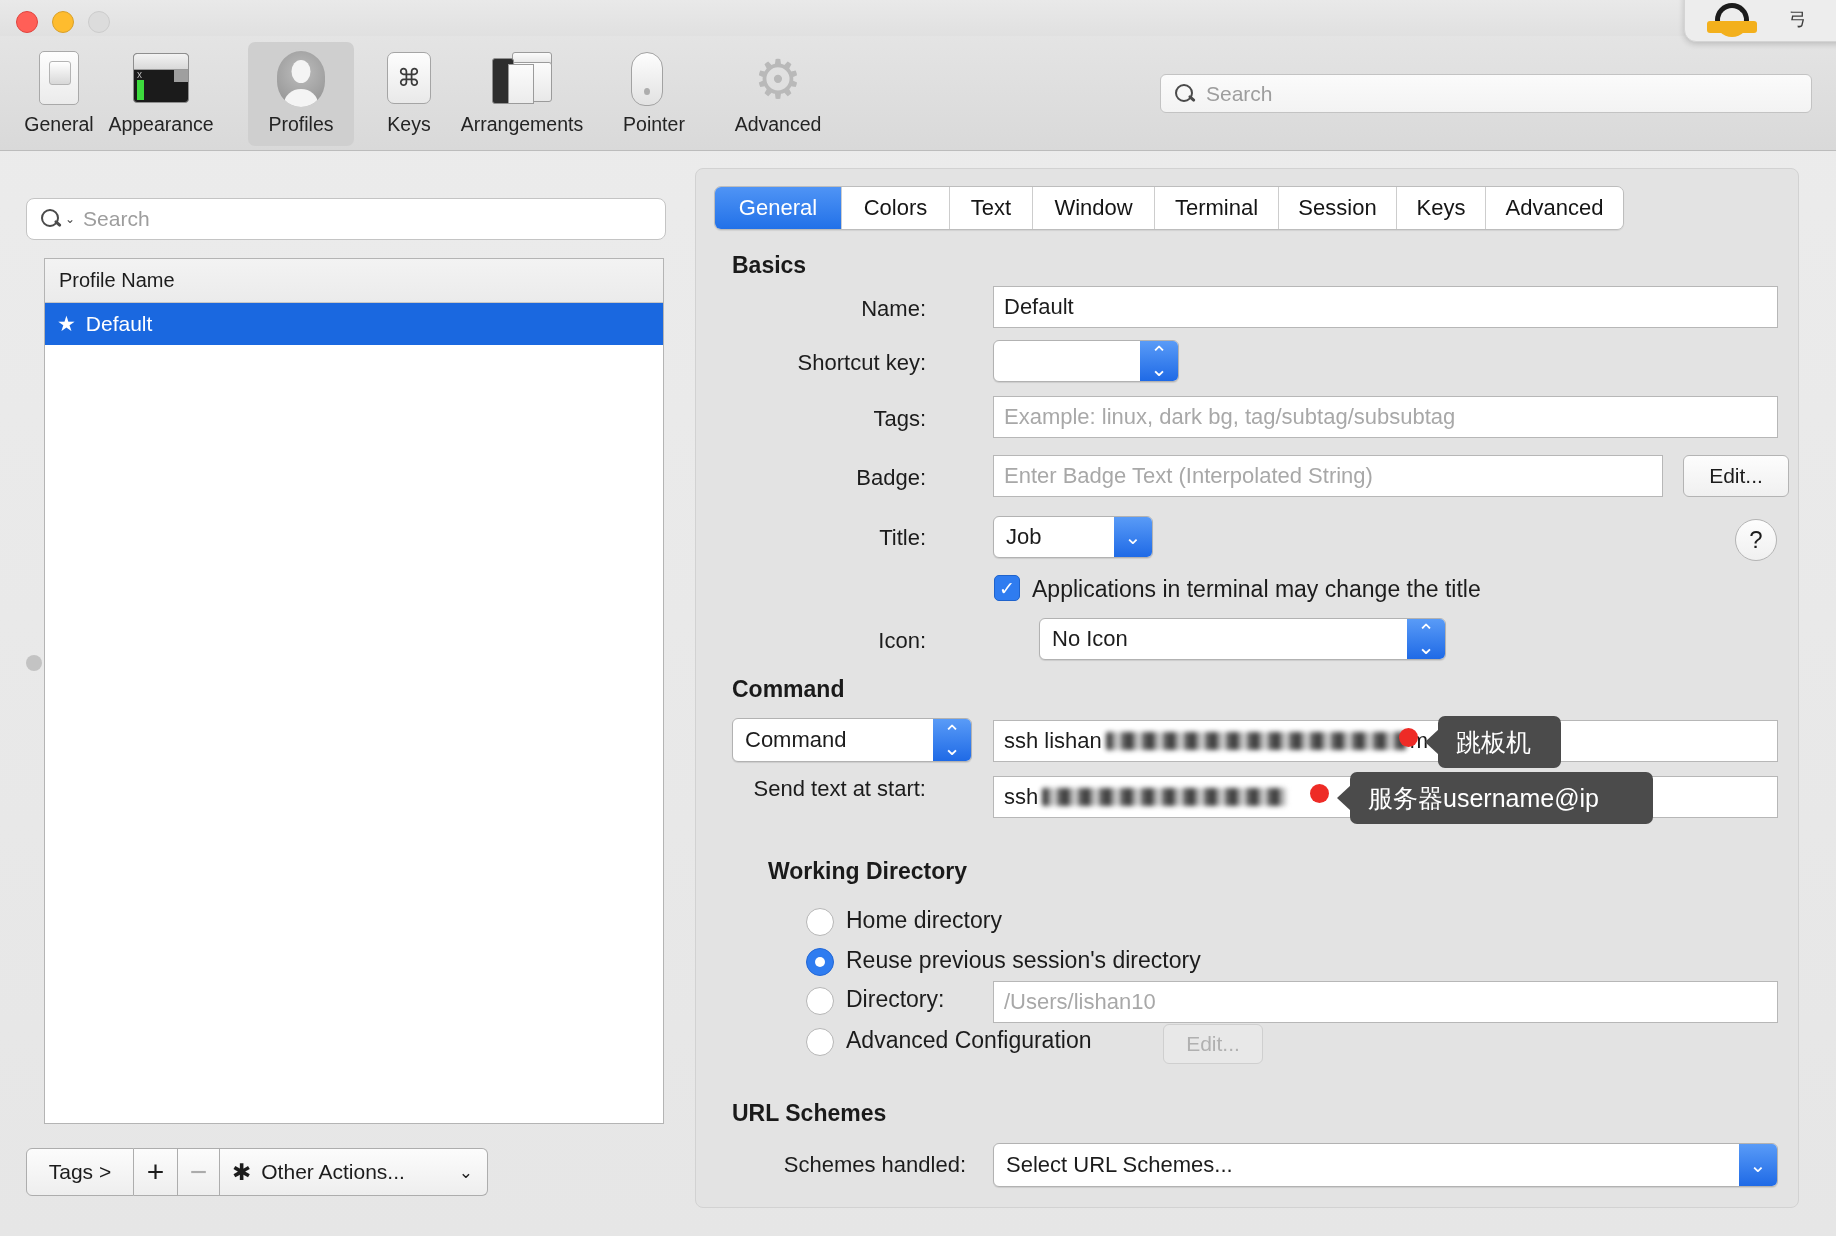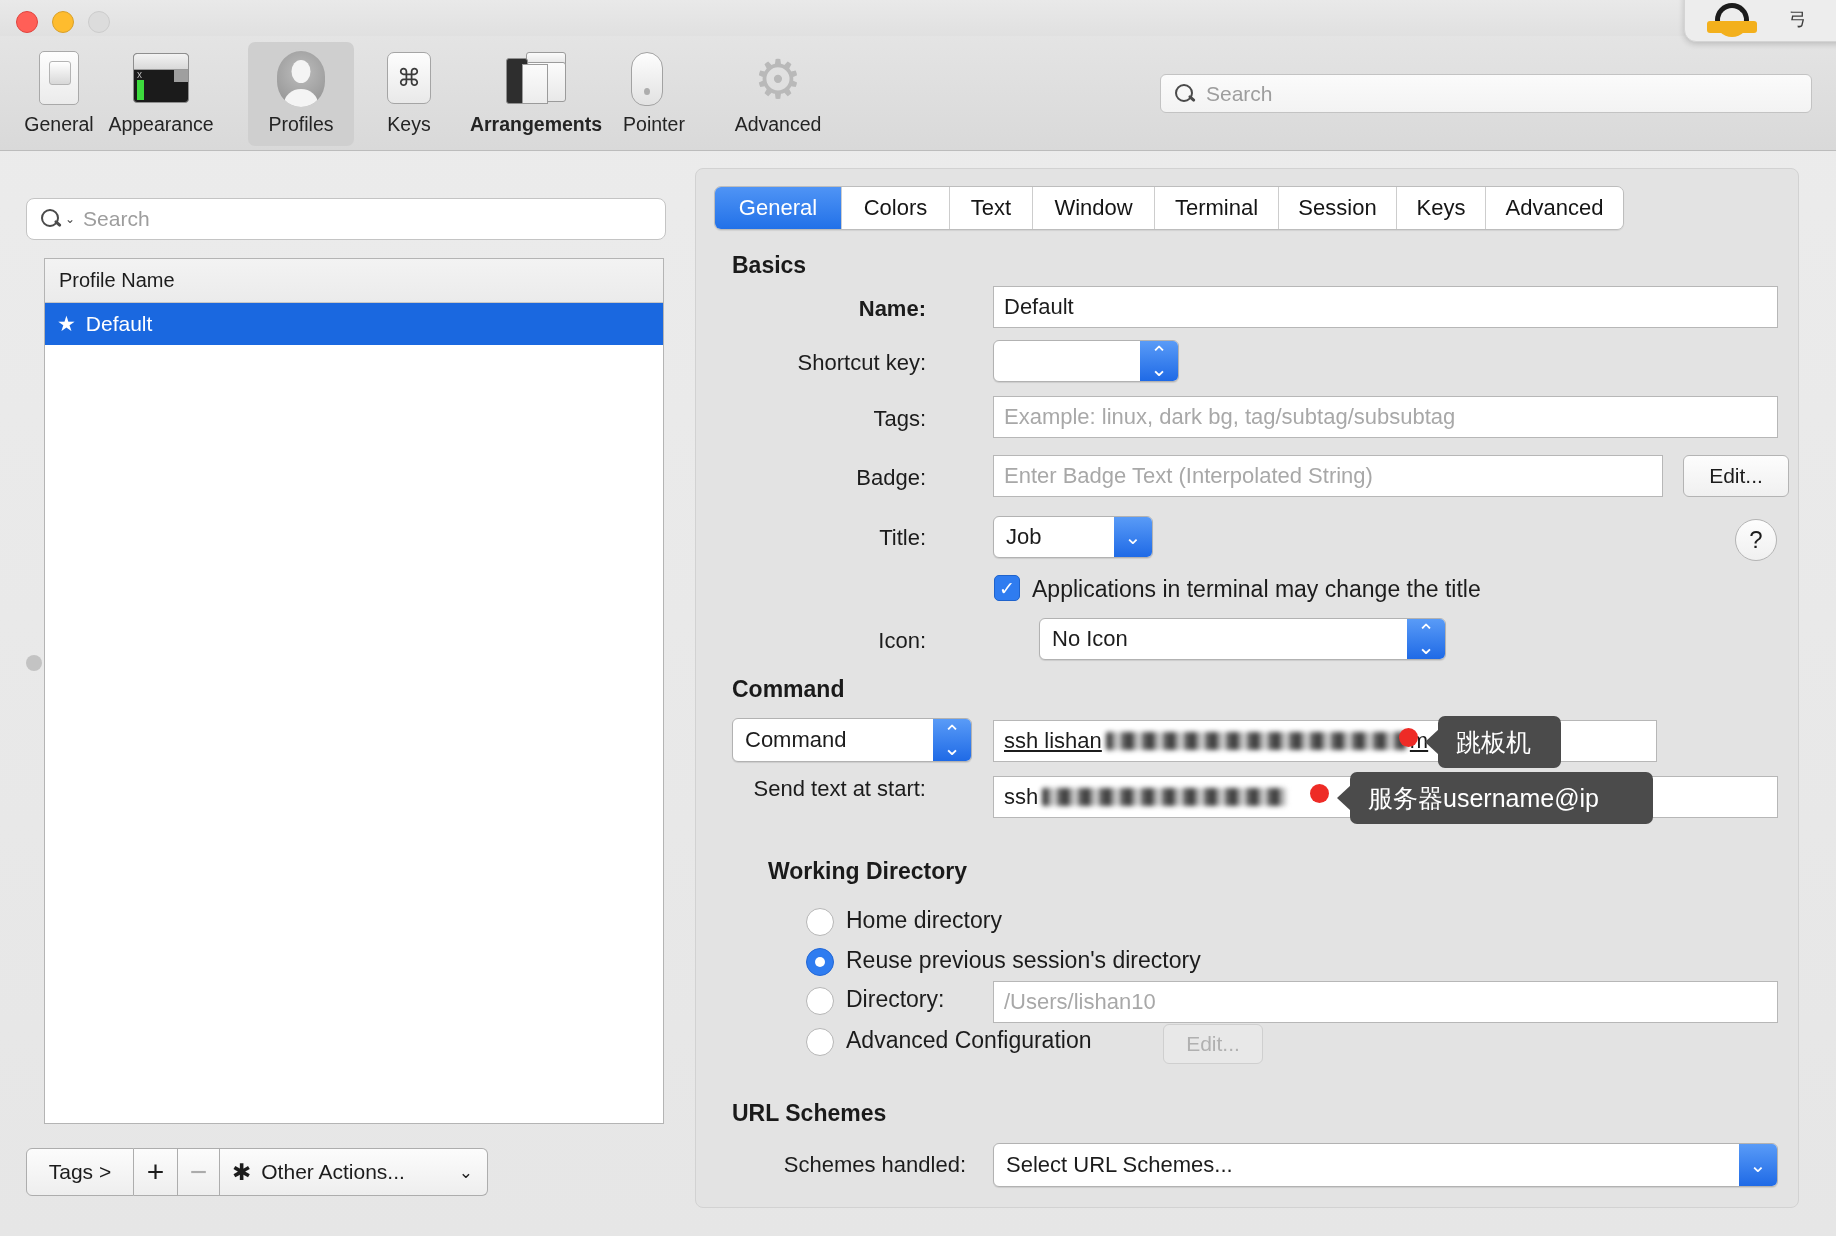--- a/index.html
+++ b/index.html
@@ -333,21 +333,21 @@
           <div class="ic-profiles"></div>
         </div>
       <div class="tb-label">Profiles</div>
     </div>
     <div class="tb-item" style="left:356px;">
       <div class="tb-ico">
           <div class="ic-keys">⌘</div>
         </div>
       <div class="tb-label">Keys</div>
     </div>
-    <div class="tb-item" style="left:456px; width:160px;font-weight:bold;">
+    <div class="tb-item" style="left:442px; width:160px;">
       <div class="tb-ico">
         <div class="ic-arrange">
             <div class="w1"></div>
             <div class="w2"></div>
             <div class="w3"></div>
             <div class="w4"></div>
           </div>
       </div>
       <div class="tb-label">Arrangements</div>
     </div>
@@ -439,21 +439,21 @@
     <div class="tab" style="width:89px;">
         <span>Keys</span>
       </div>
     <div class="tab" style="width:137px;">
         <span>Advanced</span>
       </div>
   </div>
 
   <div class="section-head" style="left:732px; top:252px;">Basics</div>
 
-  <div class="flabel" style="left:730px; top:296px; width:196px;font-weight:bold;">Name:</div>
+  <div class="flabel" style="left:730px; top:296px; width:196px;">Name:</div>
   <div class="tfield" style="left:993px; top:286px; width:785px; height:42px;">
     <span>Default</span>
   </div>
 
   <div class="flabel" style="left:700px; top:350px; width:226px;">Shortcut key:</div>
   <div class="popup-step" style="left:993px; top:340px; width:186px; height:42px;">
     <span></span>
     <span class="knob">
         <span>⌃</span>
         <span>⌄</span>
@@ -499,21 +499,21 @@
   <div class="section-head" style="left:732px; top:676px;">Command</div>
 
   <div class="popup-step" style="left:732px; top:718px; width:240px; height:44px;">
     <span>Command</span>
     <span class="knob">
         <span>⌃</span>
         <span>⌄</span>
       </span>
   </div>
 
-  <div class="tfield" style="left:993px; top:720px; width:664px; height:42px;text-decoration:underline;">
+  <div class="tfield" style="left:993px; top:720px; width:785px; height:42px;">
     <span>ssh lishan</span>
     <span class="redacted" style="width:300px; margin:0 4px;"></span>
     <span>m</span>
   </div>
   <div class="reddot" style="left:1399px; top:728px;"></div>
   <div class="tooltip" style="left:1438px; top:716px; width:123px; height:52px;">
     <span class="arrow"></span>
     <span>跳板机</span>
   </div>
 

